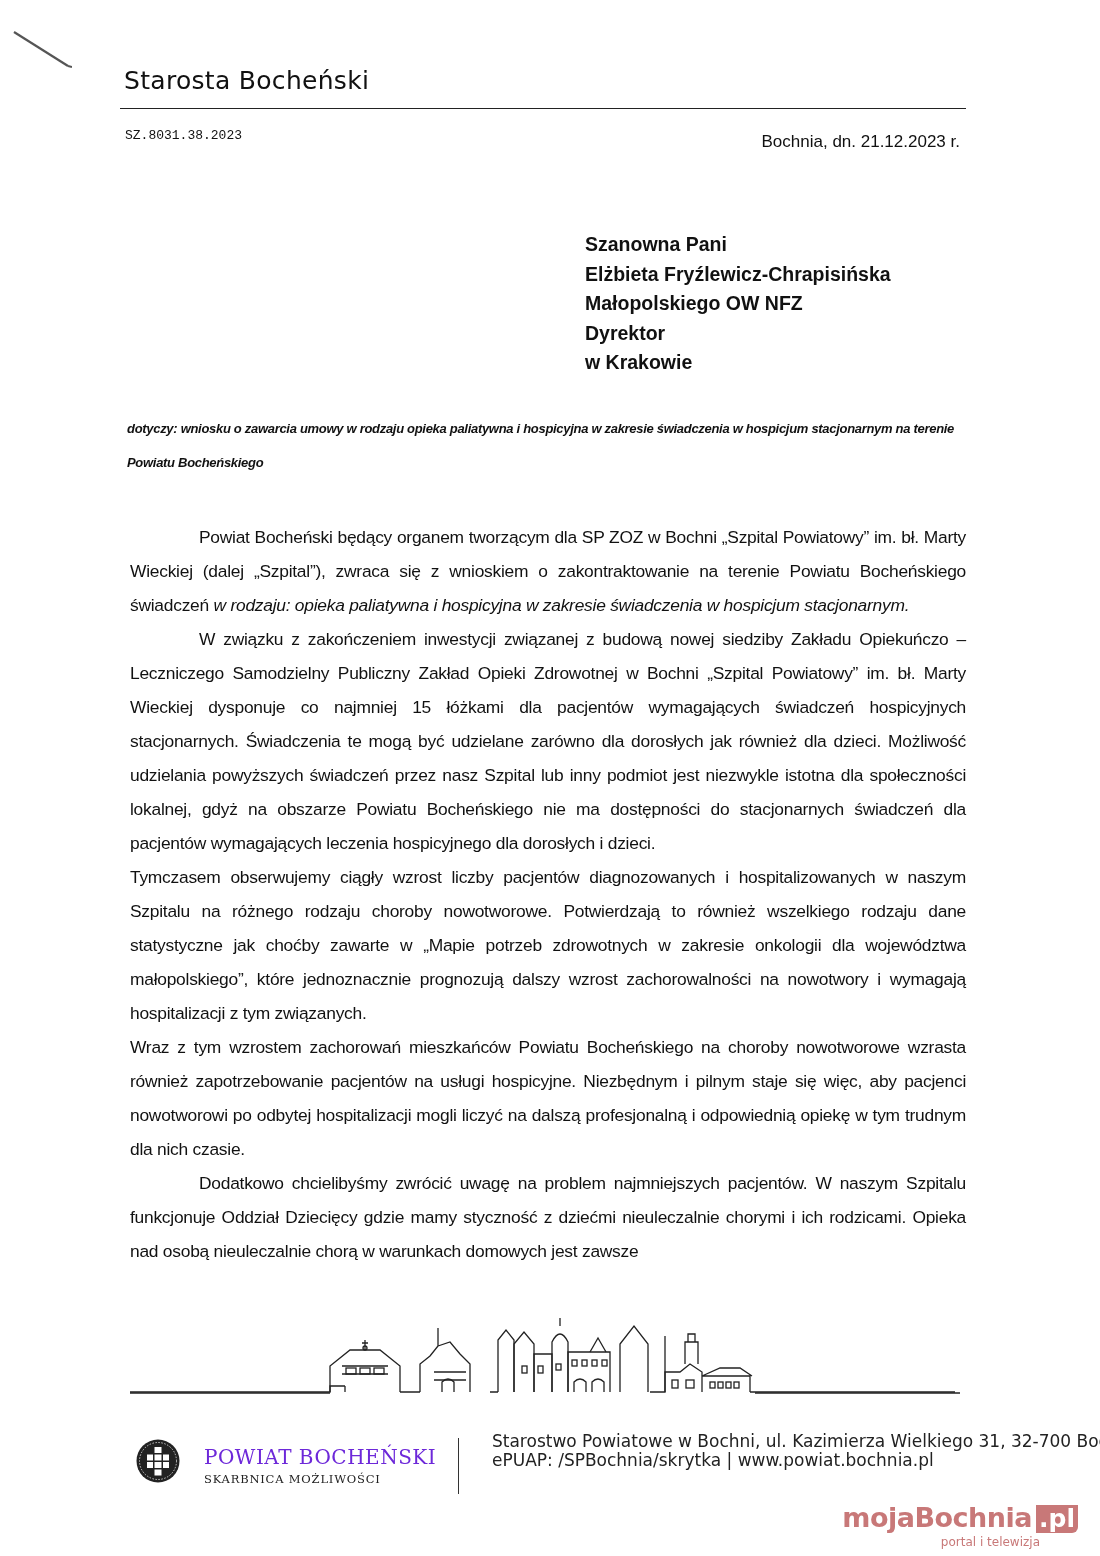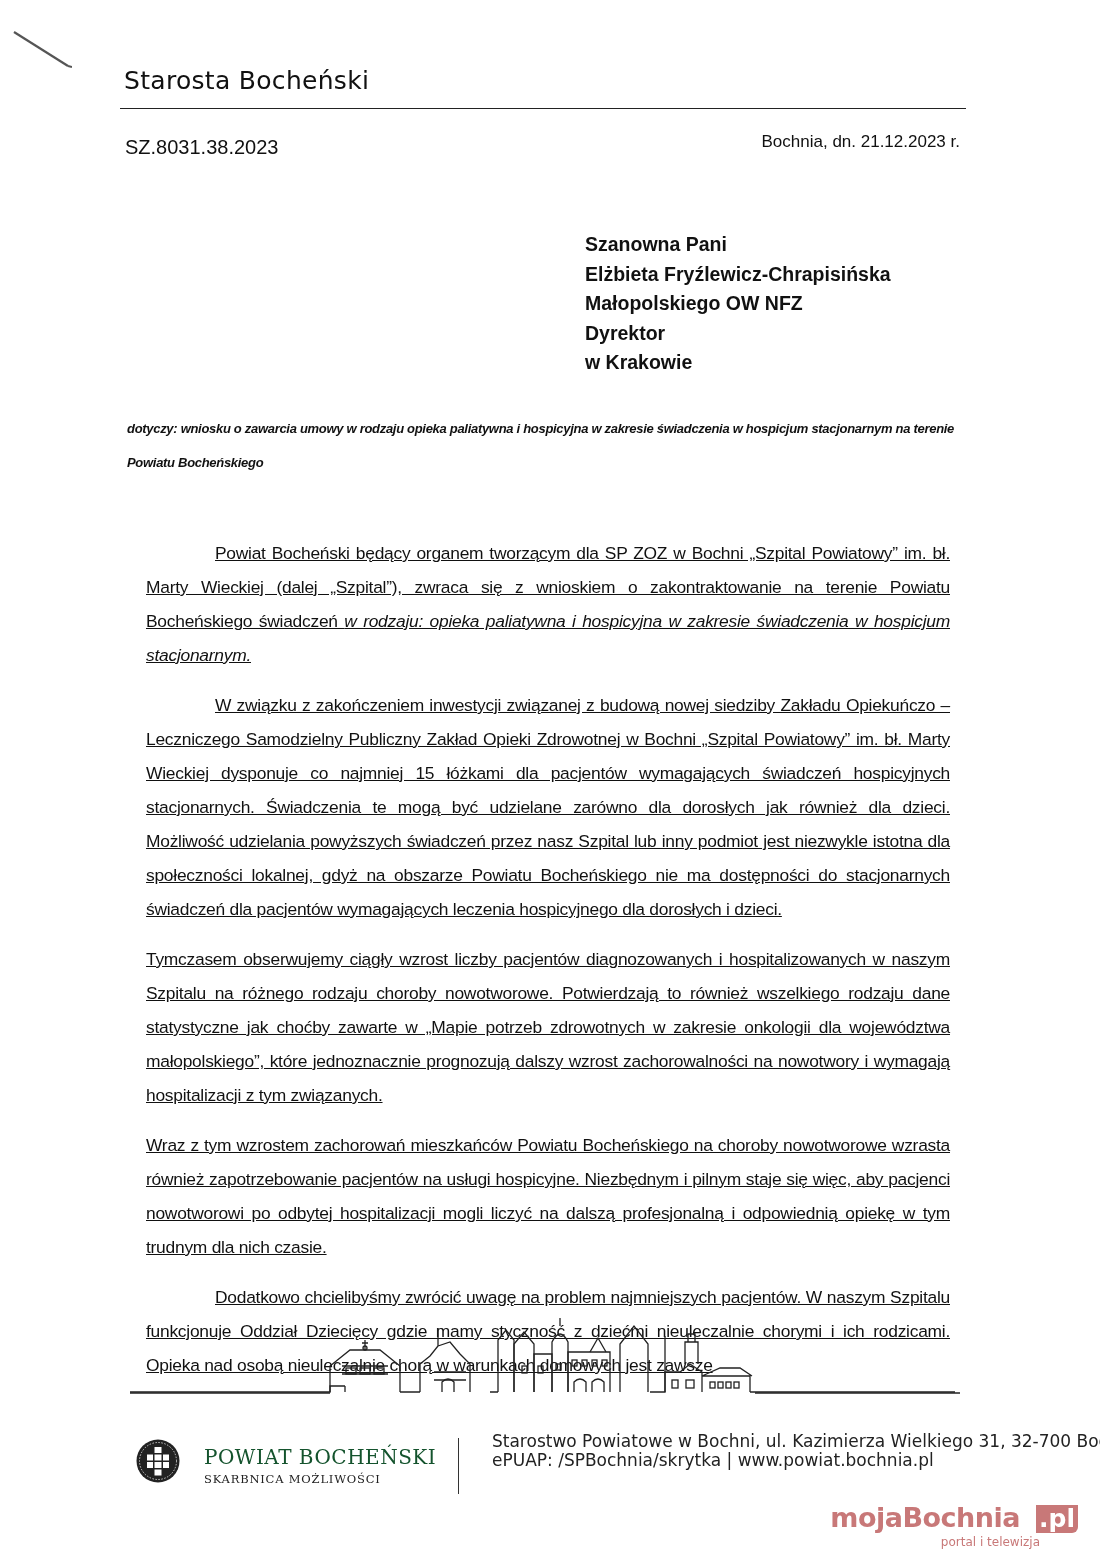--- a/index.html
+++ b/index.html
@@ -7,54 +7,54 @@
   .page { position: absolute; left: 0; top: 0; width: 1100px; height: 1112px; background: #fff; }
 
   .staple { position: absolute; left: 12px; top: 30px; width: 60px; height: 4px; }
 
   .letterhead-title {
     position: absolute; left: 124px; top: 66px;
     font-family: "DejaVu Sans", sans-serif; font-size: 25px; letter-spacing: 0.3px; color: #111;
   }
   .letterhead-rule { position: absolute; left: 120px; top: 108px; width: 846px; height: 0; border-top: 1.6px solid #222; }
 
-  .ref { position: absolute; left: 125px; top: 136px; font-family: Liberation Sans, sans-serif; font-size: 20px; }
+  .ref { position: absolute; left: 125px; top: 128px; font-family: Liberation Mono, monospace; font-size: 13px; }
   .date { position: absolute; right: 140px; top: 132px; font-family: "Liberation Sans", sans-serif; font-size: 17px; }
 
   .recipient { position: absolute; left: 585px; top: 230px; font-family: "Liberation Sans", sans-serif; font-weight: bold; font-size: 19.5px; line-height: 29.5px; }
   .recipient div { white-space: nowrap; }
 
   .subject {
     position: absolute; left: 127px; top: 412px; width: 835px;
     font-family: "Liberation Sans", sans-serif; font-weight: bold; font-style: italic;
     font-size: 13px; line-height: 34px; text-decoration-thickness: 1.5px;
     text-underline-offset: 3px; letter-spacing: -0.3px;
   }
 
   .body-text {
     position: absolute; left: 130px; top: 520px; width: 836px;
     font-family: "Liberation Sans", sans-serif; font-size: 17.4px; line-height: 34px;
     letter-spacing: -0.25px; text-align: justify;
   }
-  .body-text p { margin: 16px; text-decoration: underline; }
+  .body-text p { margin: 0; }
   .body-text p.indent { text-indent: 69px; }
   .body-text em { font-style: italic; }
 
   .skyline { position: absolute; left: 120px; top: 1316px; width: 850px; height: 82px; }
 
   .footer-logo { position: absolute; left: 135px; top: 1438px; width: 46px; height: 46px; }
   .footer-brand { position: absolute; left: 204px; top: 1446px; font-family: "DejaVu Serif", serif; }
-  .footer-brand .name { font-size: 20px; letter-spacing: 0.5px; line-height: 22px; color: #14532d; }
+  .footer-brand .name { font-size: 20px; letter-spacing: 0.5px; line-height: 22px; color: #6d28d9; }
   .footer-brand .tagline { font-size: 11.5px; letter-spacing: 0.8px; color: #222; margin-top: 4px; }
   .footer-divider { position: absolute; left: 458px; top: 1438px; width: 0; height: 56px; border-left: 1.5px solid #333; }
   .footer-contact { position: absolute; left: 492px; top: 1432px; font-family: "DejaVu Sans", sans-serif; font-size: 17px; line-height: 19px; color: #222; white-space: nowrap; }
 
   .watermark { position: absolute; right: 22px; top: 1502px; font-family: "DejaVu Sans", sans-serif; }
   .watermark .wm-main { font-size: 27px; font-weight: bold; color: #c87878; letter-spacing: -0.5px; }
-  .watermark .wm-pl { display: inline-block; background: #c87878; color: #fff; font-size: 25px; font-weight: bold; padding: 0 3px; line-height: 28px; margin-left: 16px; border-radius: 0 0 6px 0; }
+  .watermark .wm-pl { display: inline-block; background: #c87878; color: #fff; font-size: 25px; font-weight: bold; padding: 0 3px; line-height: 28px; margin-left: 4px; border-radius: 0 0 6px 0; }
   .watermark .wm-sub { position: absolute; right: 38px; top: 33px; font-size: 12px; color: #c87878; white-space: nowrap; }
 </style>
 </head>
 <body>
 
 <div class="page">
 
   <svg class="staple" viewBox="0 0 60 40" style="height:40px">
     <line x1="2" y1="2" x2="56" y2="36" stroke="#555" stroke-width="2.2"></line>
     <line x1="56" y1="36" x2="60" y2="37" stroke="#555" stroke-width="2"></line>

